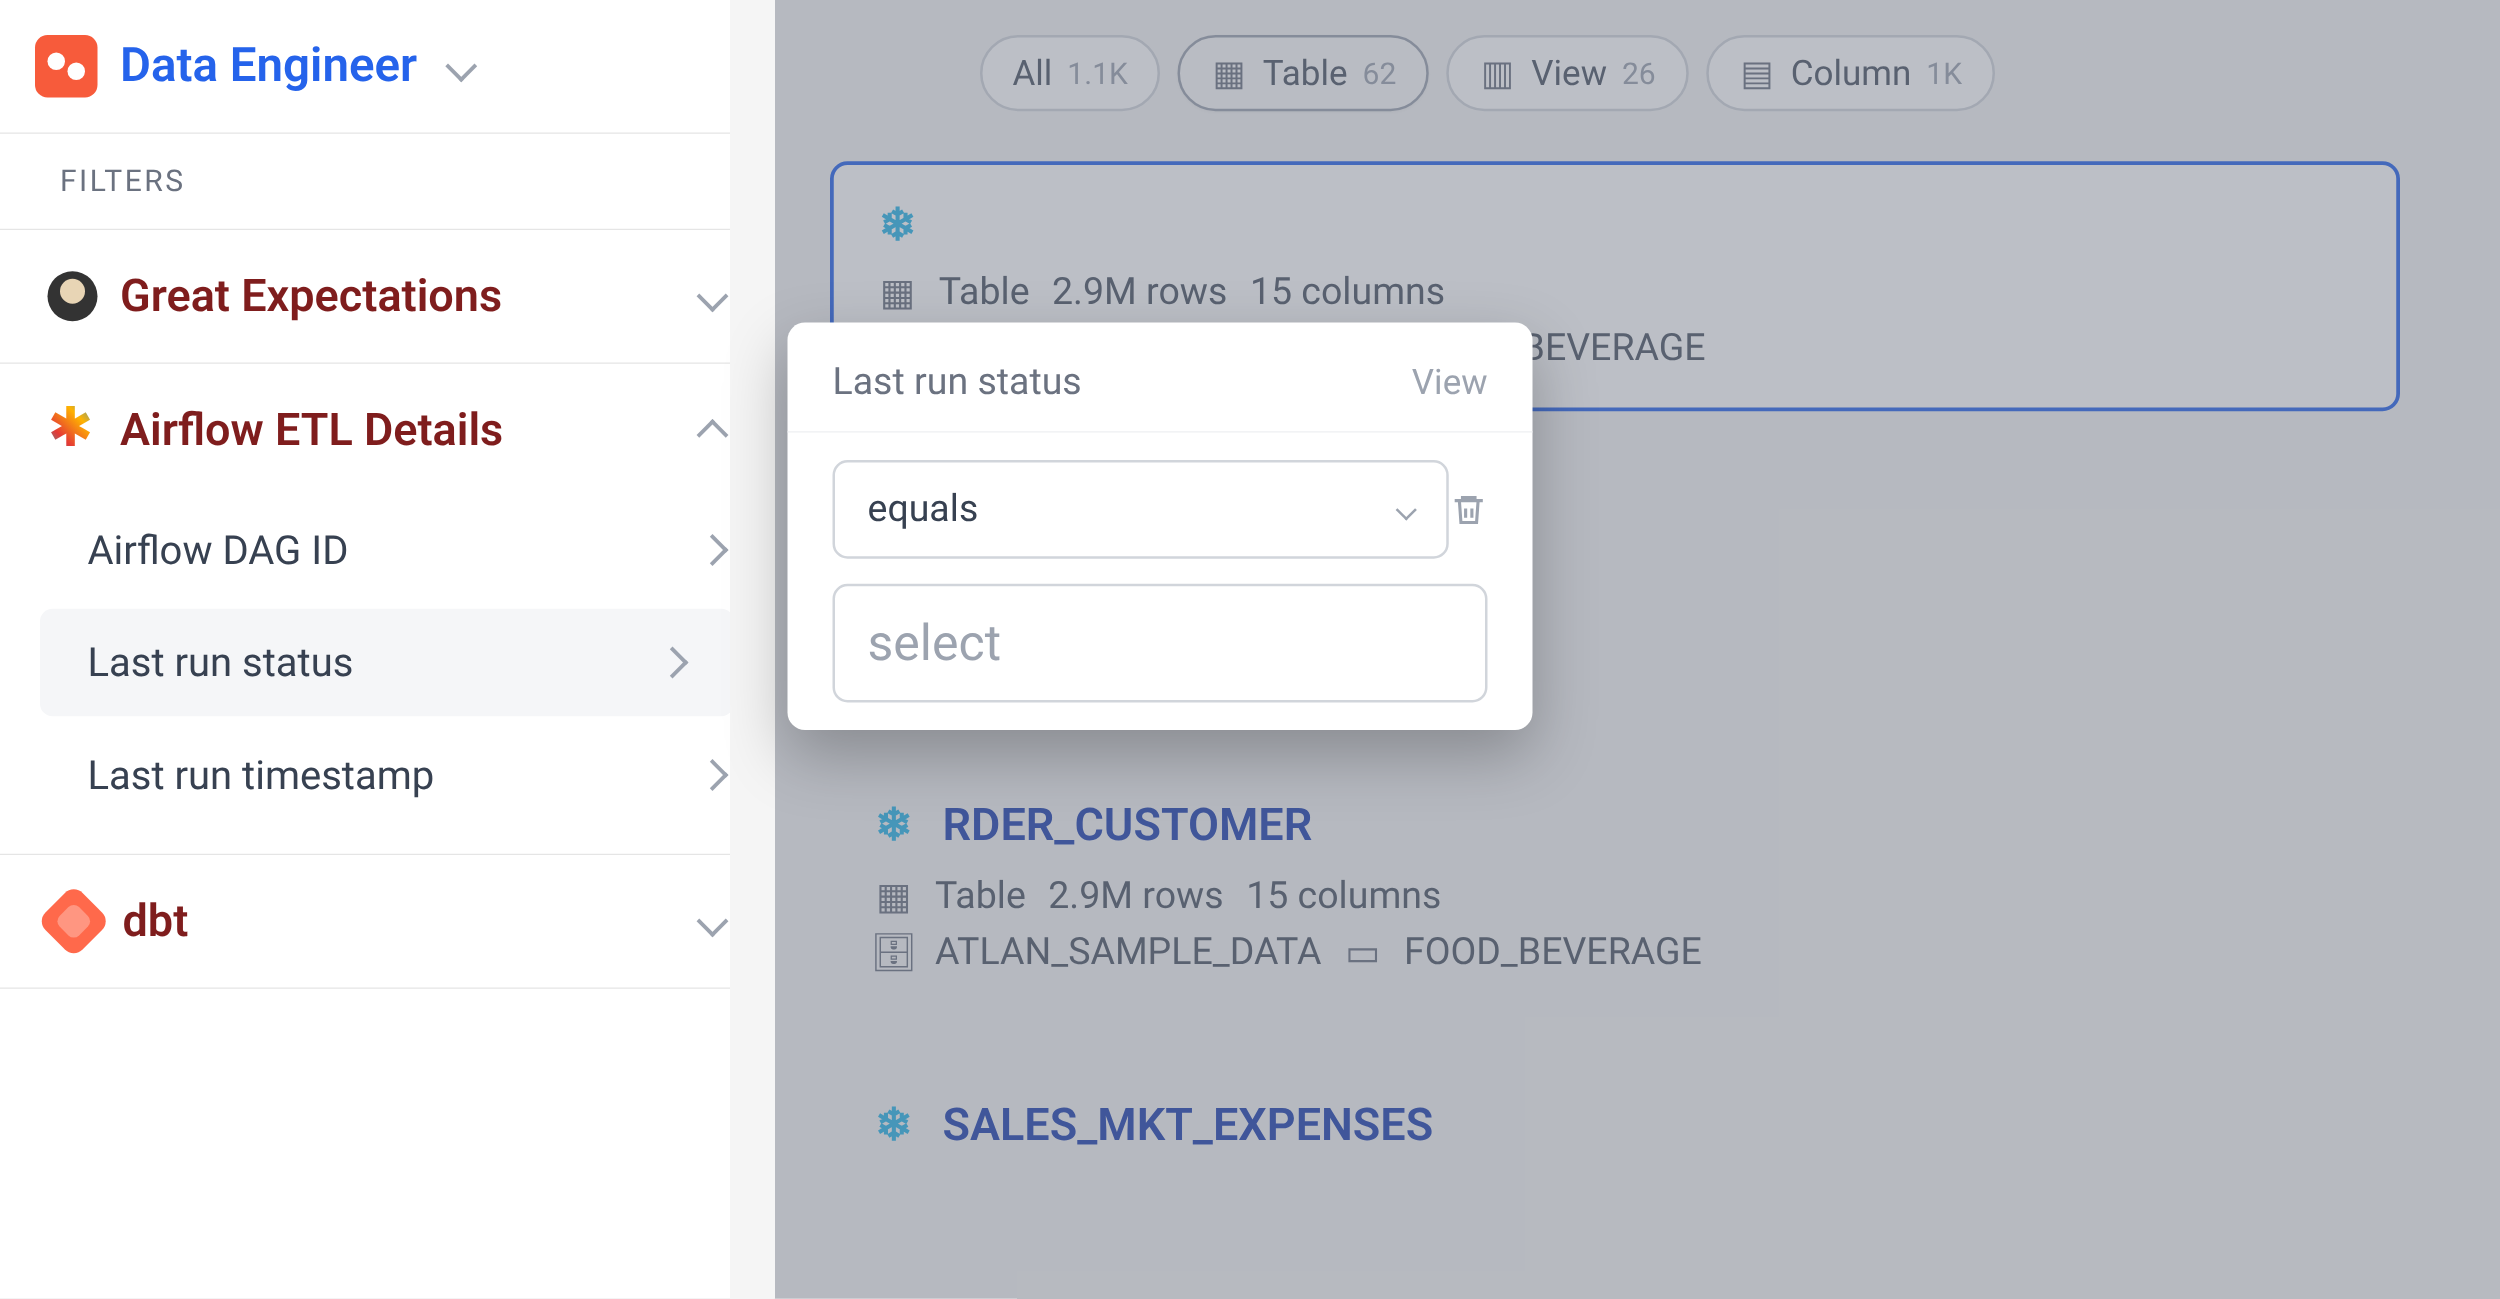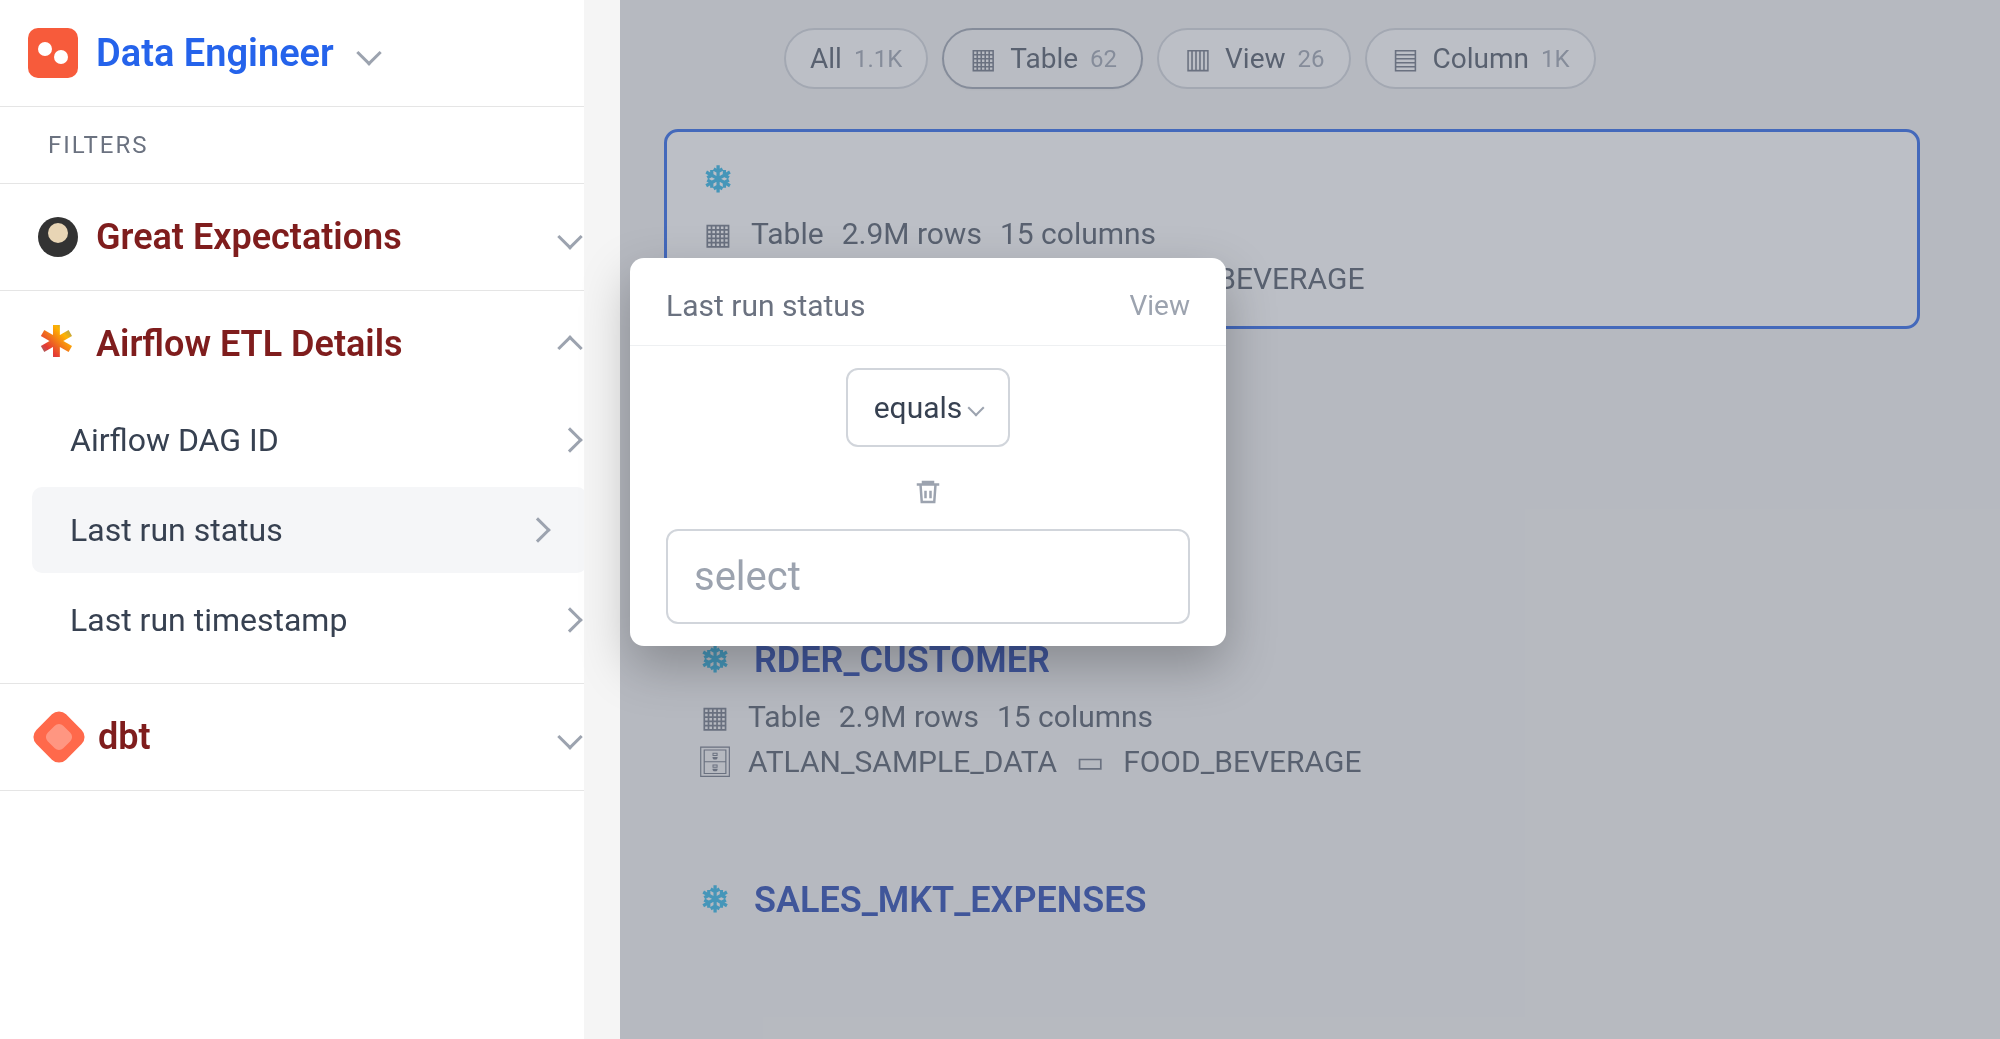--- a/index.html
+++ b/index.html
@@ -50,21 +50,21 @@
 .asset-meta { display: flex; align-items: center; gap: 18px; font-size: 30px; color: #4b5563; flex-wrap: wrap; }
 .asset-meta + .asset-meta { margin-top: 10px; }
 .mini-icon { width: 30px; height: 30px; color: #6b7280; display: inline-flex; align-items: center; justify-content: center; }
 
 .overlay { position: absolute; inset: 0; left: 620px; background: rgba(107,114,128,0.45); }
 .popover { position: absolute; left: 630px; top: 258px; width: 596px; background: #fff; border-radius: 14px; box-shadow: 0 20px 50px rgba(0,0,0,0.25); padding: 24px 0 22px 0; }
 .popover-hdr { display: flex; align-items: center; justify-content: space-between; padding: 6px 36px 22px 36px; border-bottom: 1px solid #eef0f2; }
 .popover-title { font-size: 30px; color: #6b7280; }
 .popover-clear { font-size: 28px; color: #9ca3af; cursor: pointer; }
 .popover-body { padding: 22px 36px 0 36px; }
-.sel-row { display: flex; align-items: center; gap: 28px; margin-bottom: 20px; flex-direction: column; }
+.sel-row { display: flex; align-items: center; gap: 1px; margin-bottom: 20px; }
 .select-box { flex: 1; display: flex; align-items: center; justify-content: space-between; padding: 20px 26px; border: 2px solid #d1d5db; border-radius: 12px; font-size: 30px; color: #374151; }
 .select-input { width: 100%; padding: 22px 26px; border: 2px solid #d1d5db; border-radius: 12px; font-size: 40px; color: #9ca3af; background: #fff; }
 .trash-icon { color: #9ca3af; font-size: 32px; cursor: pointer; }
 .dropdown-list { margin-top: 16px; background: #fff; border-radius: 10px; box-shadow: 0 8px 24px rgba(0,0,0,0.12); padding: 8px 0; }
 .dropdown-item { padding: 22px 40px; font-size: 32px; color: #374151; cursor: pointer; }
 .dropdown-item.highlight { background: #eaf1ff; color: #2563eb; }
 
 svg { display: block; }
 </style>
 </head>

